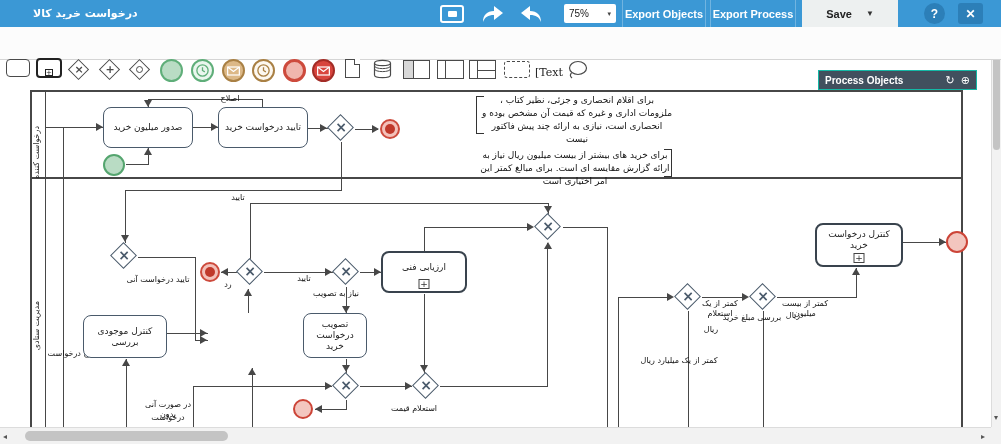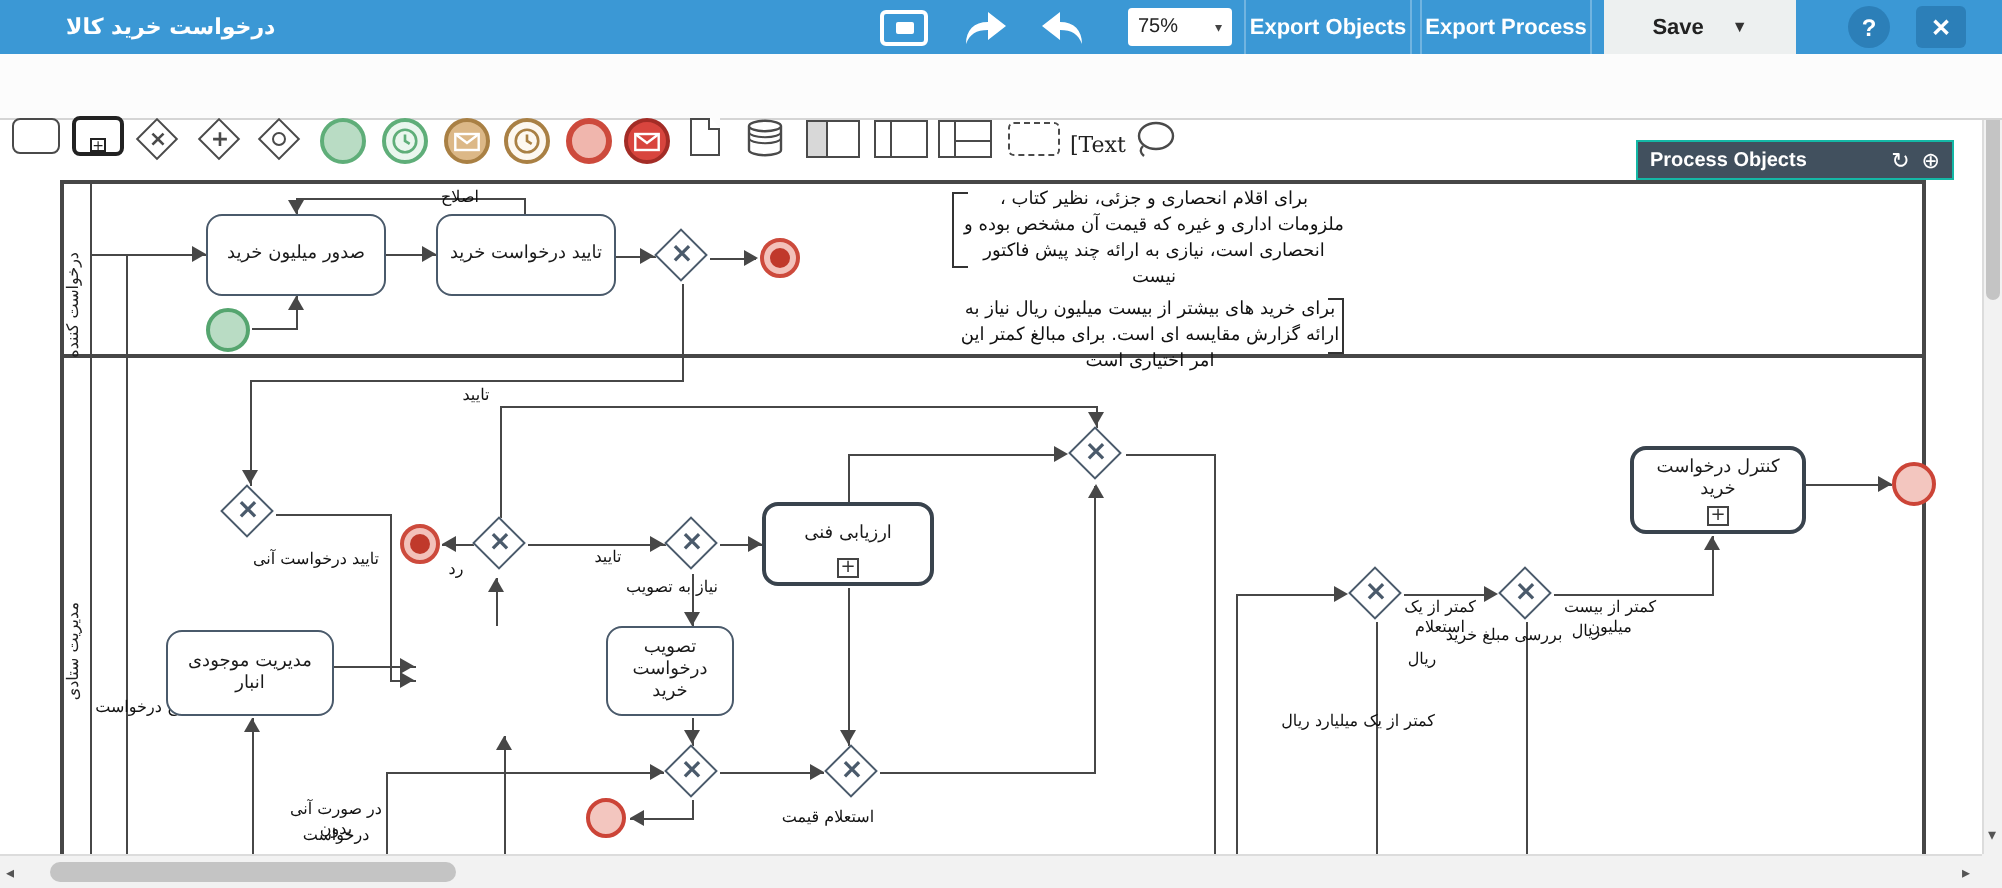--- a/index.html
+++ b/index.html
@@ -182,21 +182,21 @@
         <div class="arrow" style="border-left: 4px solid transparent; border-right: 4px solid transparent; border-bottom: 7px solid rgb(71, 71, 71); left: 852px; top: 208px;"></div>
         <div class="arrow" style="border-top: 4px solid transparent; border-bottom: 4px solid transparent; border-left: 7px solid rgb(71, 71, 71); left: 939px; top: 178px;"></div>
         <div class="arrow" style="border-left: 4px solid transparent; border-right: 4px solid transparent; border-bottom: 7px solid rgb(71, 71, 71); left: 122px; top: 299px;"></div>
         <div class="task" style="left: 103px; top: 47px; width: 90px; height: 41px;">
           <span>صدور ميليون خريد</span>
         </div>
         <div class="task" style="left: 218px; top: 47px; width: 90px; height: 41px;">
           <span>تاييد درخواست خريد</span>
         </div>
         <div class="task" style="left: 83px; top: 255px; width: 84px; height: 43px;">
-          <span>مديريت موجودی انبار</span>
+          <span>کنترل موجودی بررسی</span>
         </div>
         <div class="task" style="left: 303px; top: 253px; width: 64px; height: 45px;">
           <span>تصويب درخواست خريد</span>
         </div>
         <div class="task sub" style="left: 381px; top: 191px; width: 86px; height: 42px;">
           <span style="margin-bottom: 10px;">ارزيابی فنی</span>
           <div class="subplus">+</div>
         </div>
         <div class="task sub" style="left: 815px; top: 163px; width: 88px; height: 44px;">
           <span style="margin-bottom: 10px;">کنترل درخواست خريد</span>

